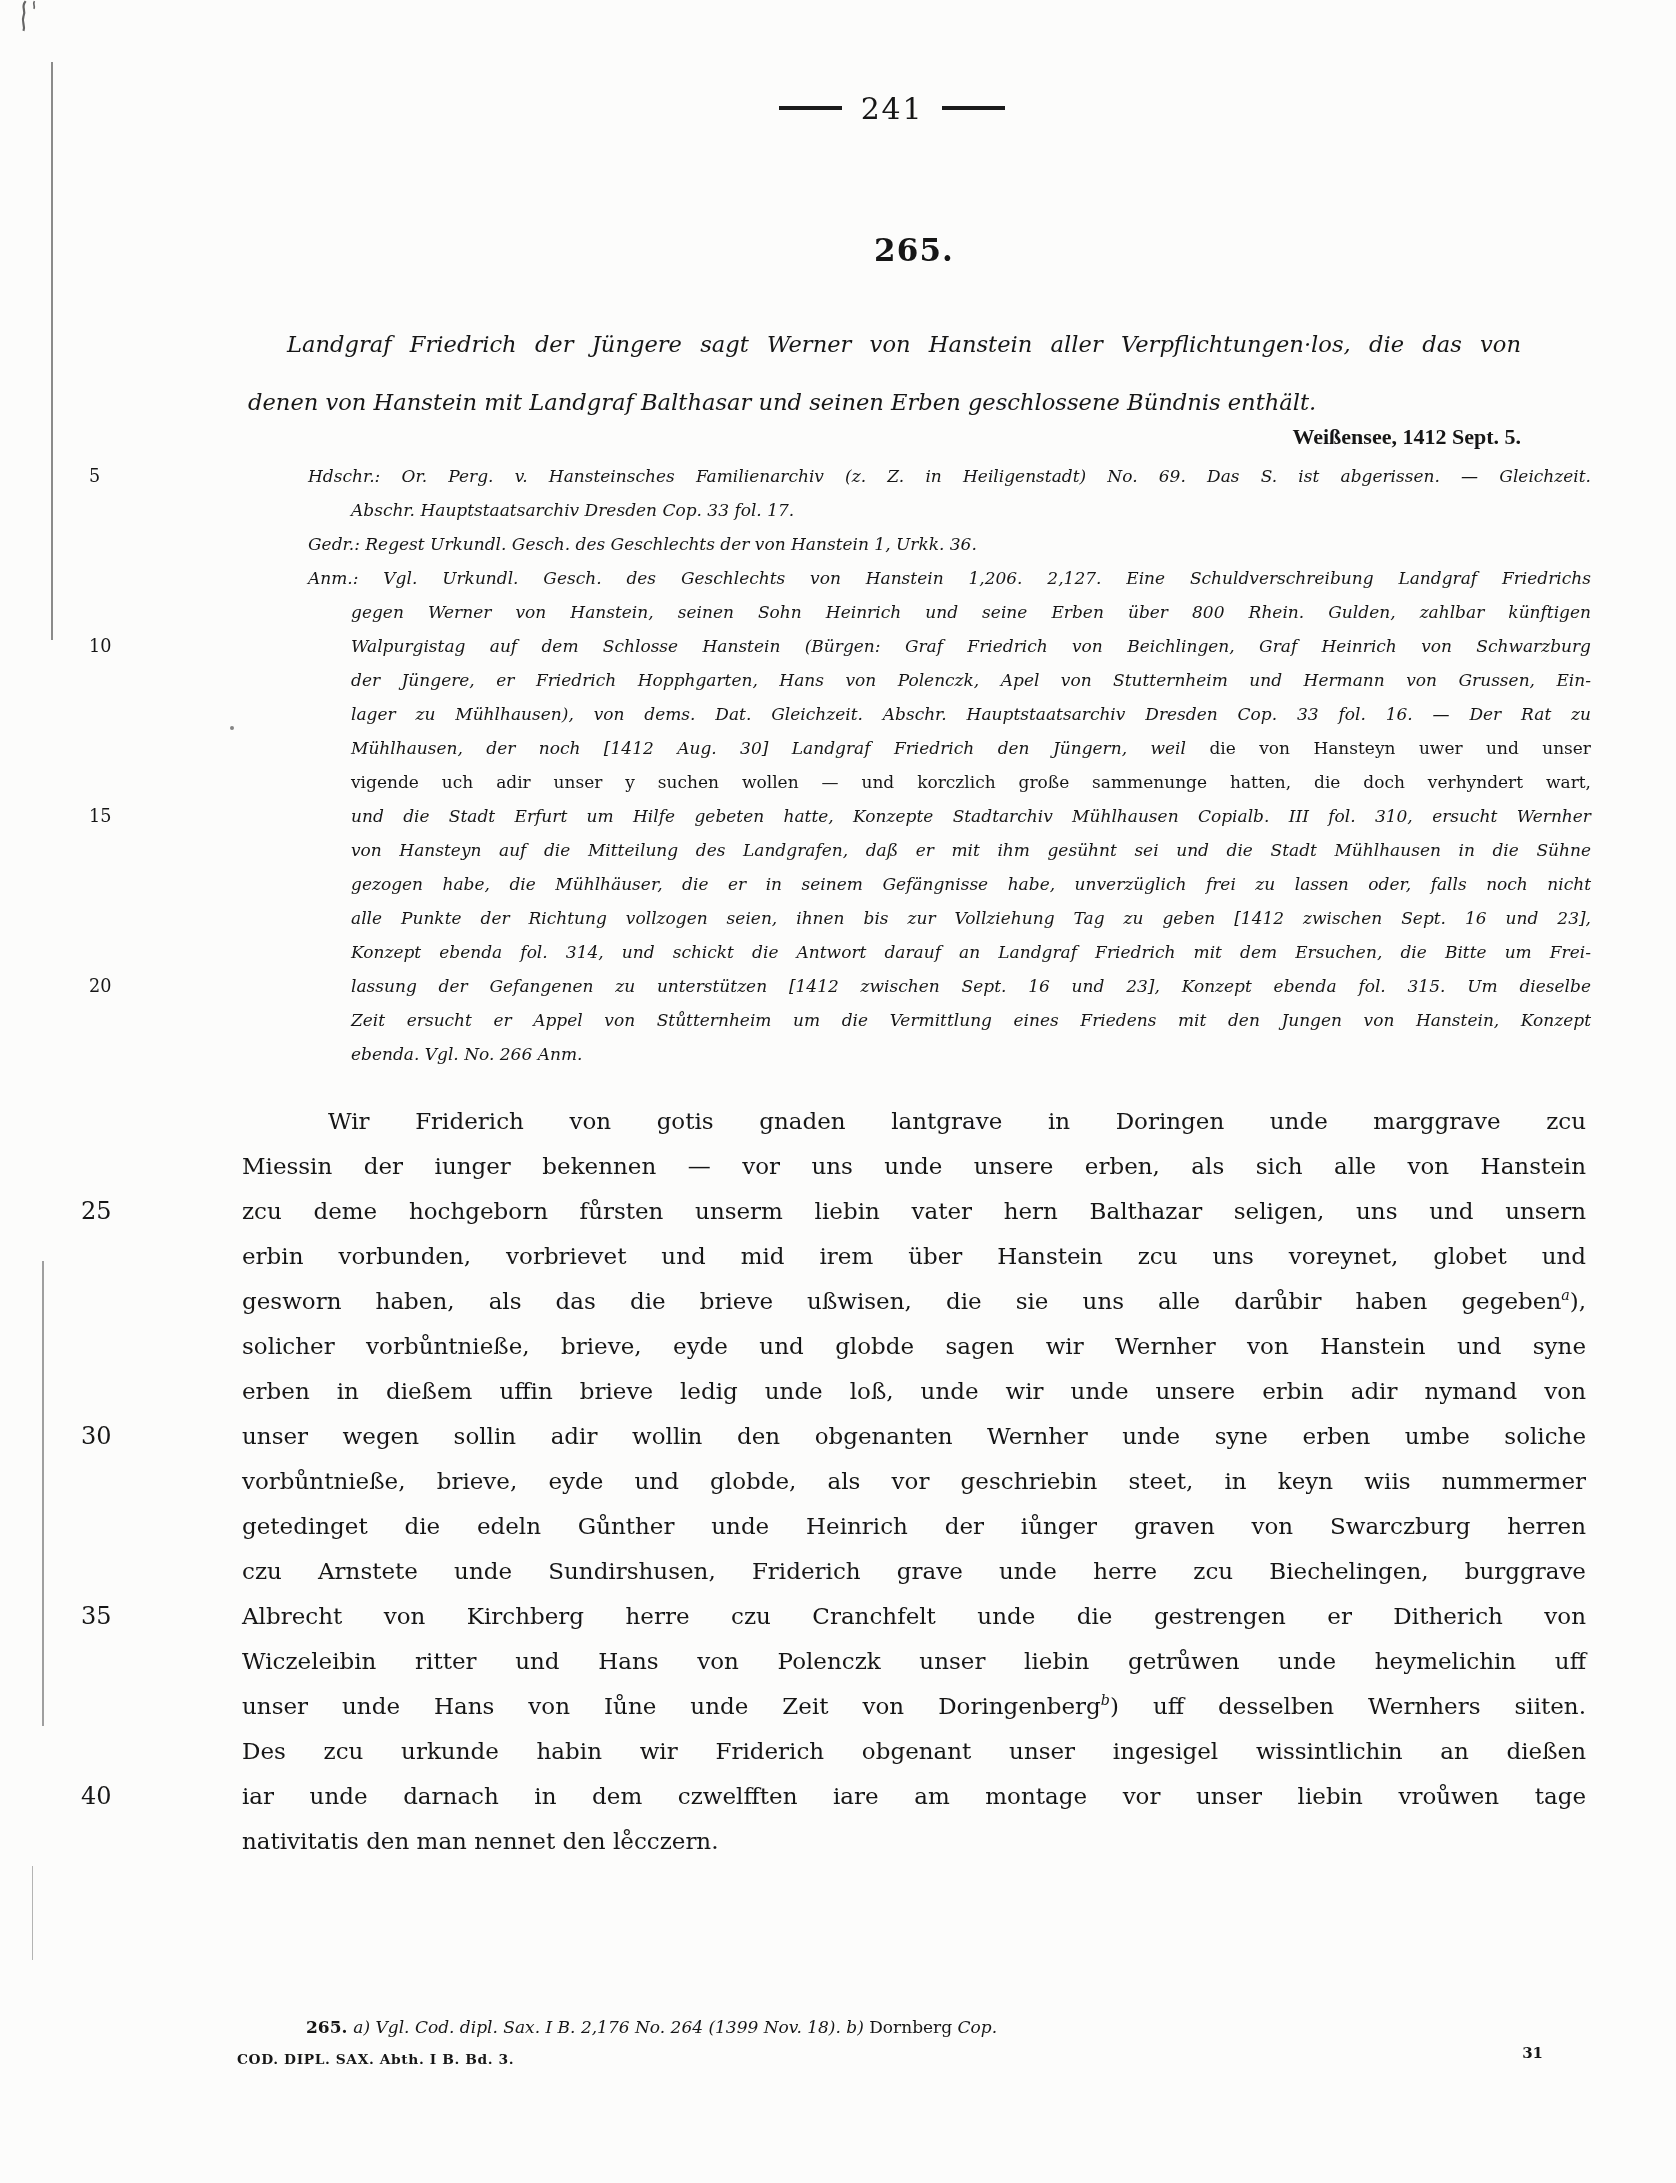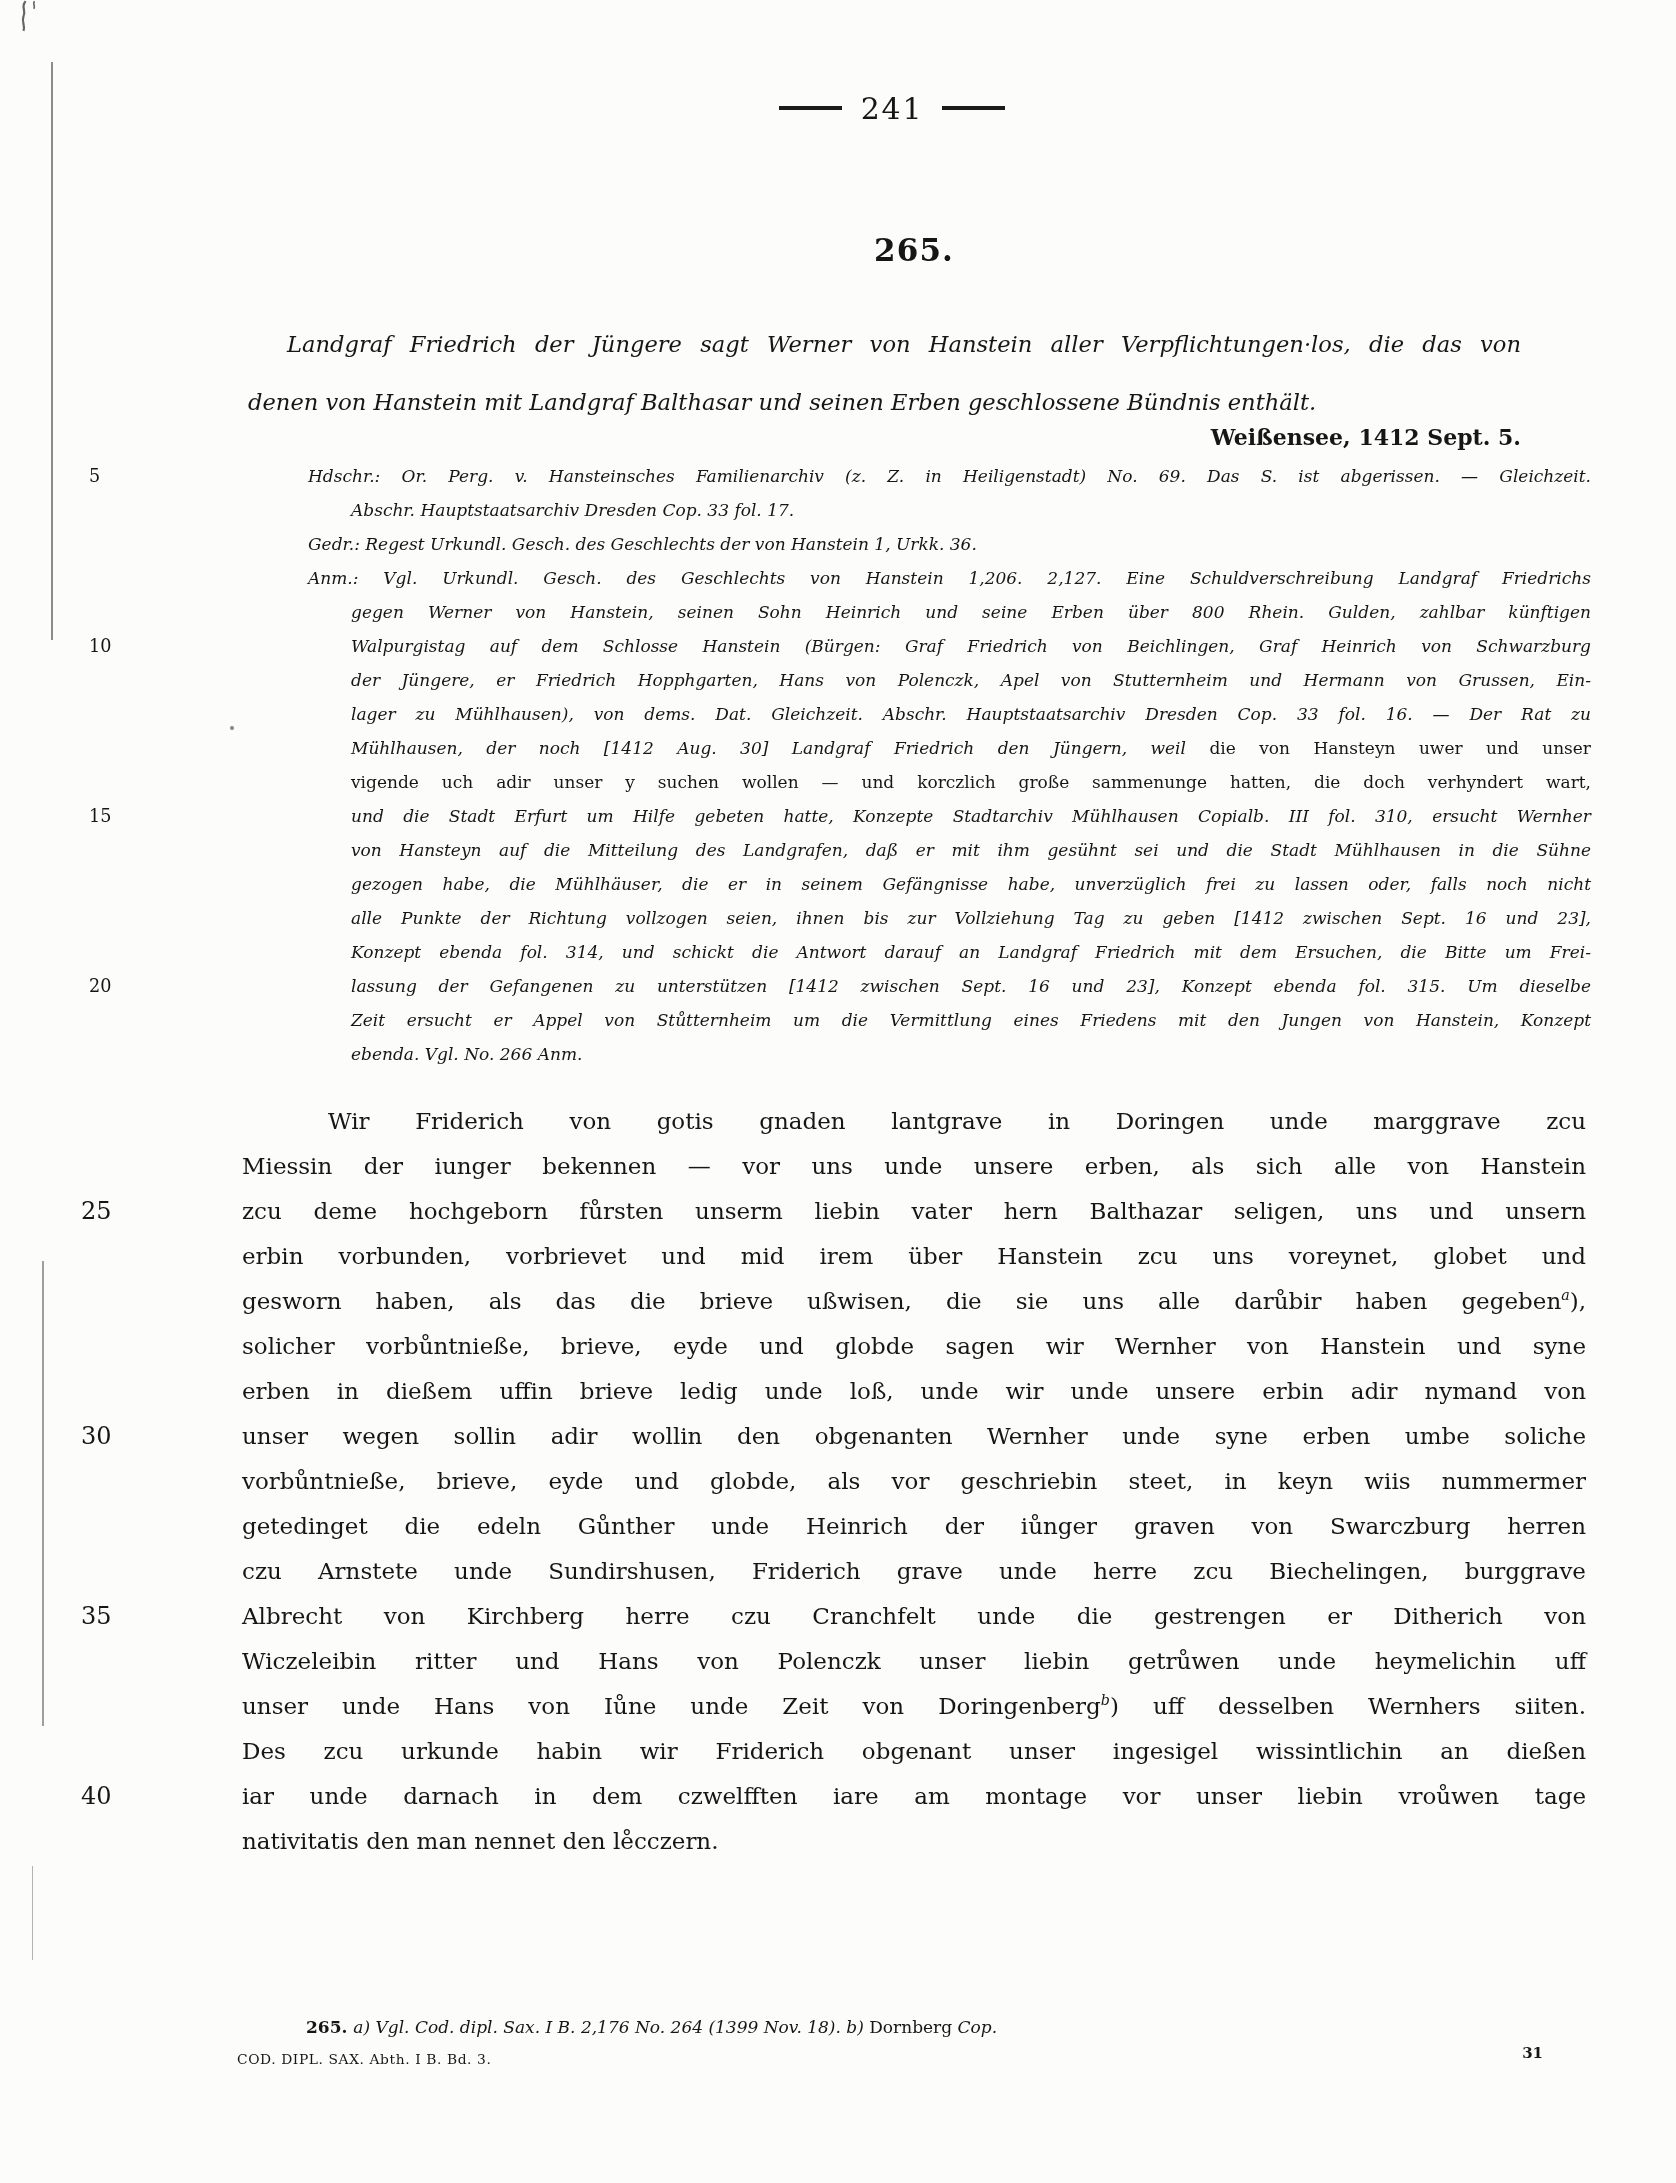--- a/index.html
+++ b/index.html
@@ -12,21 +12,21 @@
   .header-row{position:absolute;top:83px;left:242px;width:1300px;height:50px;
     display:flex;align-items:center;justify-content:center;gap:19px;}
   .header-rule{width:63px;height:3.9px;background:#1b1b1b;}
   .folio-num{font-size:30px;letter-spacing:1.7px;}
   .doc-number{position:absolute;top:232px;left:242px;width:1344px;text-align:center;
     font-size:31px;font-weight:600;letter-spacing:1.1px;}
   
   .summary{position:absolute;top:315px;left:248px;width:1273px;
     font-size:22.6px;font-style:italic;line-height:58px;}
   .dateline{position:absolute;top:420px;left:248px;width:1273px;height:34px;
-    font-size:22px;font-weight:bold;text-align:right;line-height:34px;}
+    font-size:22px;font-weight:bold;text-align:right;line-height:34px;font-family:Liberation Serif, serif;}
   
   .apparatus{position:absolute;top:459px;left:308px;width:1283px;
     font-size:17px;line-height:34px;}
   
   .bodytext{position:absolute;top:1099px;left:242px;width:1344px;
     font-size:23px;line-height:45px;}
   
   .tline{position:relative;height:inherit;text-align:left;}
   .apparatus .tline{height:34px;line-height:34px;white-space:normal;}
   .bodytext  .tline{height:45px;line-height:45px;}
@@ -39,21 +39,21 @@
   .seg-r{font-style:normal;}
   .seg-b{font-weight:bold;font-style:normal;}
   .seg-si{font-style:italic;font-size:0.62em;vertical-align:super;line-height:0;}
   .mnum{position:absolute;text-align:right;font-style:normal;font-weight:normal;}
   .apparatus .mnum{left:-219px;width:33px;font-size:17.6px;}
   .bodytext  .mnum{left:-161px;width:39px;font-size:24px;}
   
   .footnote{position:absolute;top:2010px;left:306px;width:1289px;
     font-size:17px;line-height:34px;}
   .signature{position:absolute;top:2051px;left:237px;
-    font-size:13.8px;font-weight:400;letter-spacing:0.6px;}
+    font-size:13.8px;font-weight:700;letter-spacing:0.6px;}
   .pagenum{position:absolute;top:2044px;left:1482px;width:61px;text-align:right;
     font-size:15px;font-weight:bold;}
   
   .scan-line{position:absolute;background:#2e2e2e;}
   .scan-line.a{left:51px;top:62px;width:1.7px;height:578px;opacity:.55;}
   .scan-line.b{left:42px;top:1261px;width:1.7px;height:465px;opacity:.45;}
   .scan-line.c{left:32px;top:1866px;width:1.1px;height:94px;opacity:.35;}
   .scan-dot{position:absolute;left:230px;top:726px;width:3.9px;height:3.9px;border-radius:50%;
     background:#222;opacity:.55;}
   .scan-squiggle{position:absolute;left:10px;top:0px;opacity:.75;}

